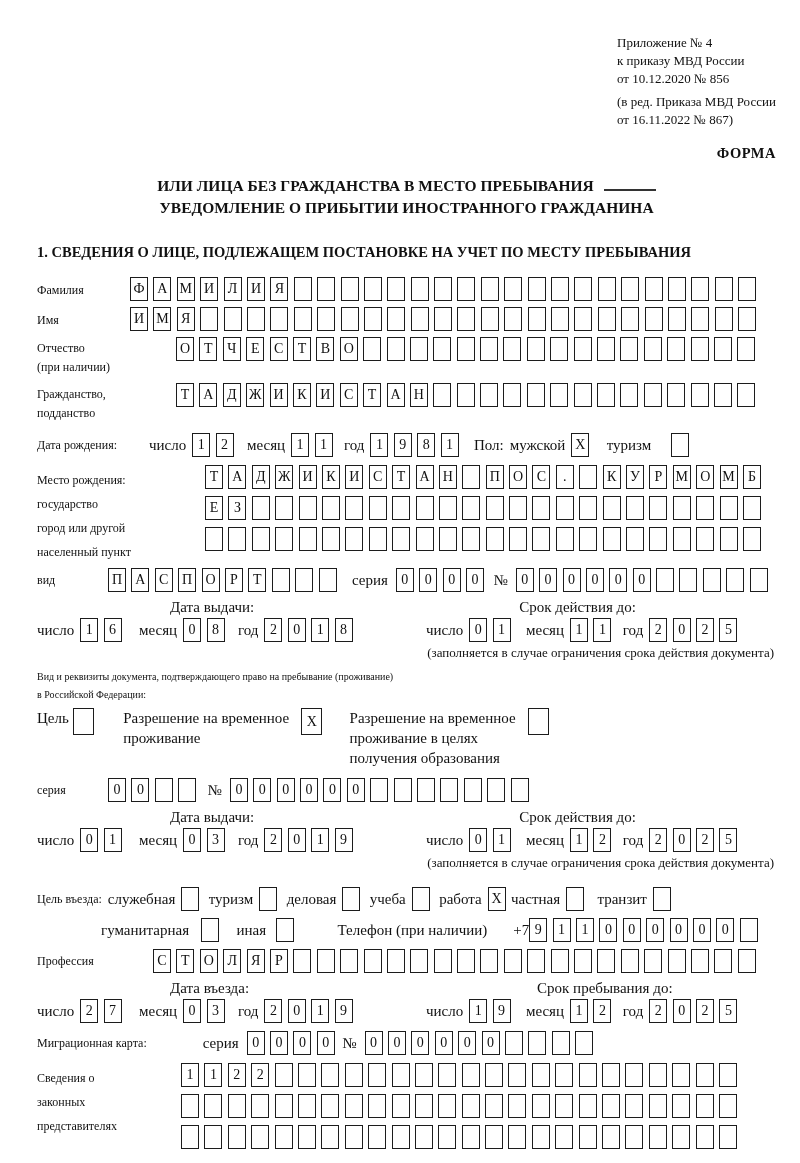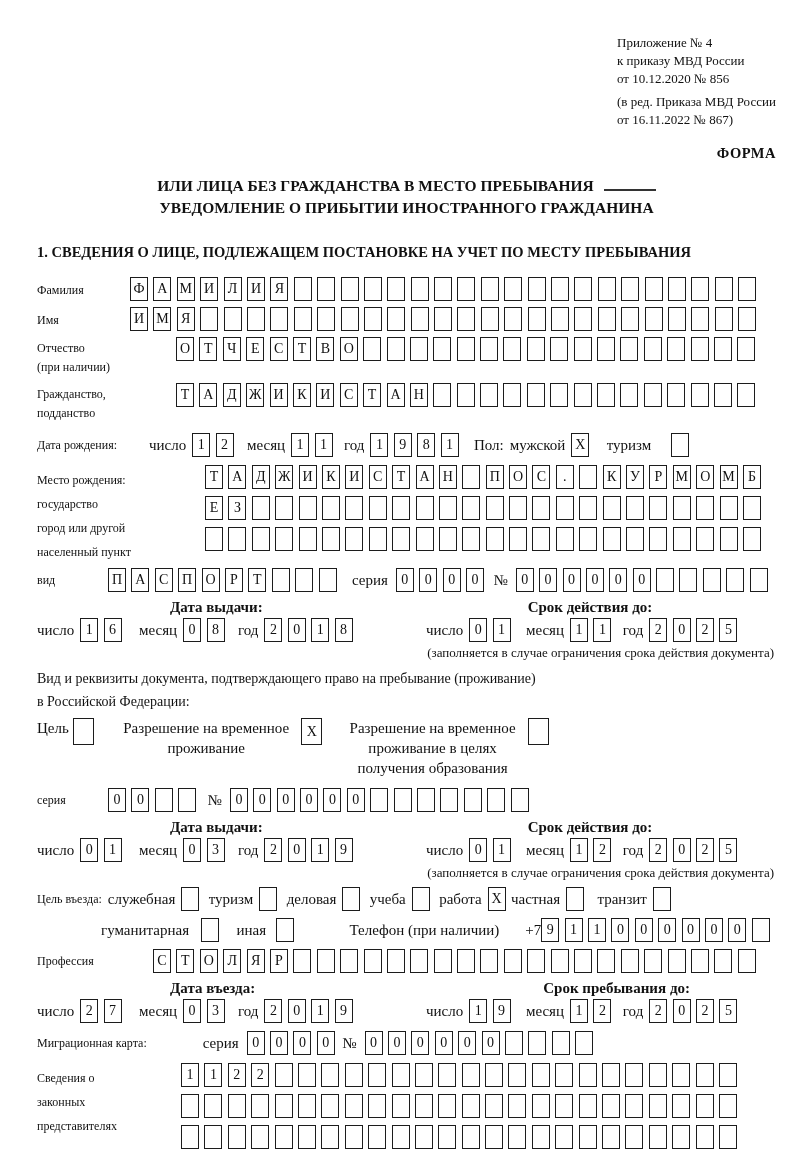--- a/index.html
+++ b/index.html
@@ -33,27 +33,27 @@
     align-items:center; justify-content:center;
     font-size:14px; font-weight:normal;
   }
   .cellbig { width:21px; height:27px; }
   .boxcol .boxes { margin-bottom:7px; }
 
   .grp { display:flex; align-items:center; flex:none; }
   .grp .glbl { font-size:15px; margin-right:6px; }
 
   .doc-header { text-align:center; font-weight:bold; font-size:14px; margin-top:8px; }
-  .date-heads { display:flex; font-size:15px; margin-top:7px;font-weight:bold; }
+  .date-heads { display:flex; font-size:15px; margin-top:7px; }
   .note-right { text-align:right; font-size:13px; margin-top:3px; padding-right:2px; }
-  .plain-line { font-size:14px; margin-top:7px; }
+  .plain-line { font-size:10px; margin-top:7px; }
 
   .chk-item { display:flex; align-items:flex-start; flex:none; }
   .chk-item .txt { font-size:15px; line-height:20px; }
-  .chk-item .txt.center { text-align:center; }
+  .chk-item .txt.center { }
 </style>
 </head>
 <body>
 
 <div class="page">
 
   <div class="hdr-block">
     <div>Приложение № 4</div>
     <div>к приказу МВД России</div>
     <div>от 10.12.2020 № 856</div>
@@ -532,21 +532,21 @@
           <span class="cell">2</span>
           <span class="cell">0</span>
           <span class="cell">2</span>
           <span class="cell">5</span>
         </span>
     </span>
   </div>
 
   <div class="note-right">(заполняется в случае ограничения срока действия документа)</div>
 
-  <div class="frow vc" style="margin-top:6px">
+  <div class="frow vc" style="margin-top:16px">
     <span class="lbl" style="padding-top:0">Цель въезда:</span>
     <span class="grp" style="margin-left:6px">
       <span class="glbl">служебная</span>
       <span class="boxes">
           <span class="cell"></span>
         </span>
     </span>
     <span class="grp" style="margin-left:4px">
       <span class="glbl">туризм</span>
       <span class="boxes">
@@ -591,21 +591,21 @@
       <span class="boxes" style="margin-left:6px">
           <span class="cell"></span>
         </span>
     </span>
     <span class="grp" style="margin-left:12px">
       <span class="glbl">иная</span>
       <span class="boxes" style="margin-left:4px">
           <span class="cell"></span>
         </span>
     </span>
-    <span class="glbl" style="margin-left:50px;font-size:15px">Телефон (при наличии)</span>
+    <span class="glbl" style="margin-left:38px;font-size:15px">Телефон (при наличии)</span>
     <span class="glbl" style="margin-left:26px;font-size:15px">+7</span>
     <span class="boxes">
         <span class="cell">9</span>
         <span class="cell">1</span>
         <span class="cell">1</span>
         <span class="cell">0</span>
         <span class="cell">0</span>
         <span class="cell">0</span>
         <span class="cell">0</span>
         <span class="cell">0</span>

